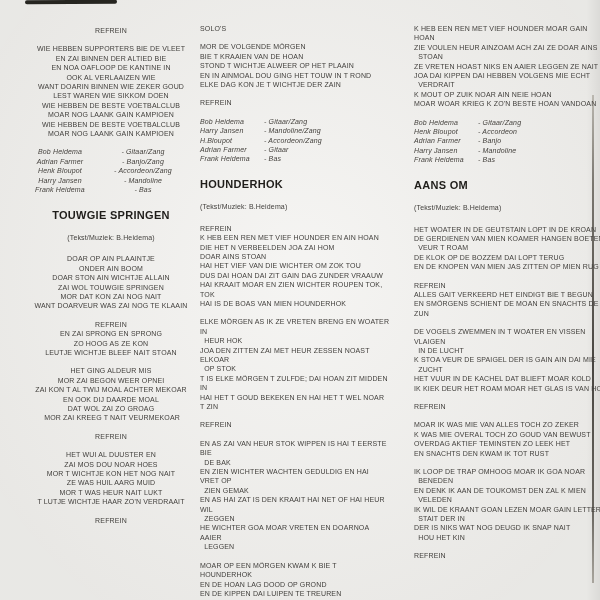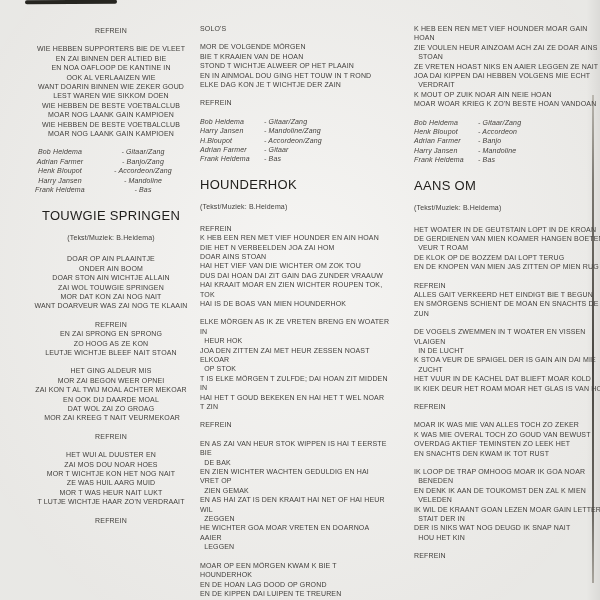--- a/index.html
+++ b/index.html
@@ -38,23 +38,23 @@
     font-size: 7px;
     line-height: 9.4px;
     letter-spacing: 0.15px;
   }
   .col-left   { left: 28px;  top: 26px; width: 166px; text-align: center; }
   .col-middle { left: 200px; top: 24px; width: 190px; }
   .col-right  { left: 414px; top: 24px; width: 196px; }
   .block { margin: 0 0 9px 0; }
   .line { white-space: pre-wrap; }
   .heading {
-    font-weight: normal;
+    font-weight: bold;
     color: #1f1d1a;
-    font-size: 13px;
+    font-size: 11px;
     letter-spacing: 0.3px;
     margin: 16px 0 13px 0;
   }
   .sub { margin: 0 0 12px 0; }
   .credits { margin: 4px 0 12px 0; }
   .credit-row { display: flex; font-style: italic; color: #45423e; }
   .credit-name { width: 64px; flex: 0 0 auto; }
   .credit-role { flex: 1; }
 </style>
 </head>

